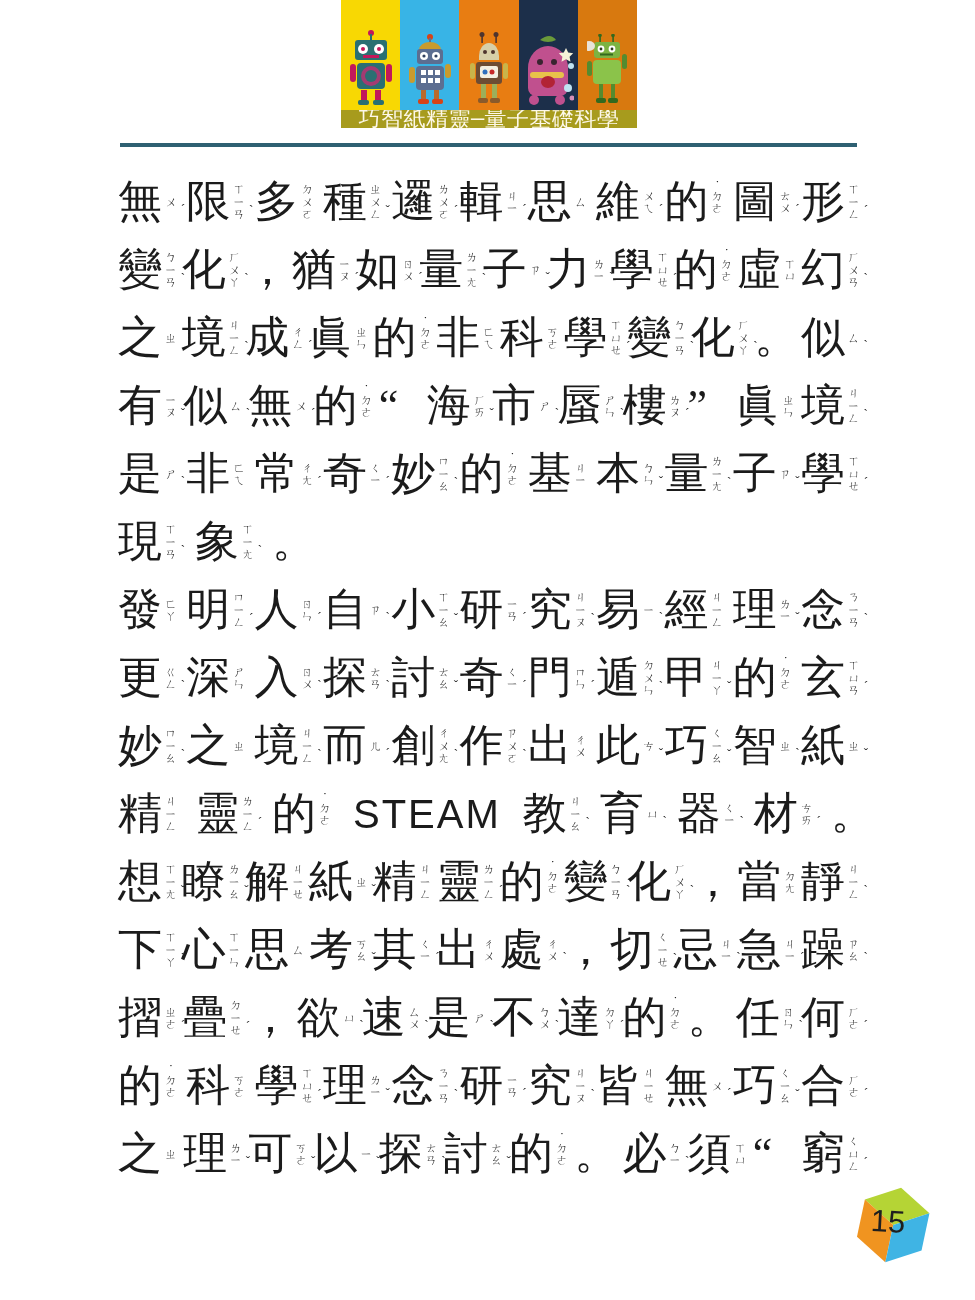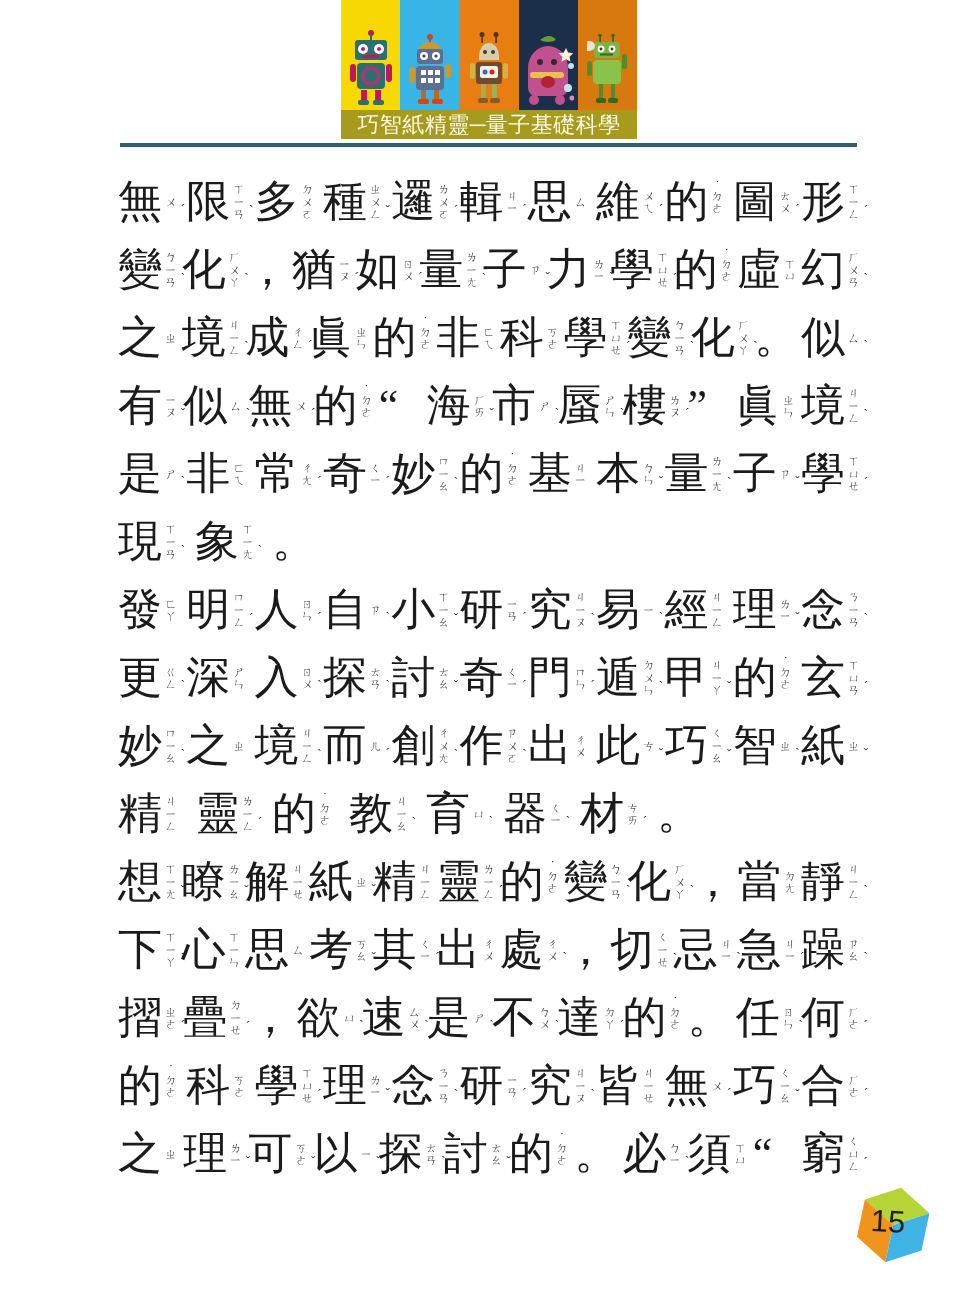--- a/index.html
+++ b/index.html
@@ -6,22 +6,22 @@
   body{
     width:975px;height:1300px;position:relative;background:#ffffff;
     font-family:"Liberation Serif",serif;overflow:hidden;
   }
   
   .header-art{position:absolute;left:341px;top:0;width:296px;}
   .panels{display:flex;width:296px;height:110px;}
   .panel{flex:1 1 0;height:110px;position:relative;display:flex;align-items:flex-end;justify-content:center;}
   .panel svg{display:block;margin-bottom:4px;}
   .band{
-    width:296px;height:29px;display:flex;align-items:center;justify-content:center;
-    font-family:Liberation Serif, serif;font-size:22px;letter-spacing:0.5px;
+    width:296px;height:18px;display:flex;align-items:center;justify-content:center;
+    font-family:Liberation Mono, monospace;font-size:22px;letter-spacing:0.5px;
     color:#fdf8e8;white-space:nowrap;
   }
   
   .rule{position:absolute;left:120px;top:143px;width:737px;height:4px;}
   
   .content{position:absolute;left:118px;top:168px;width:742px;}
   .line{display:flex;justify-content:space-between;align-items:center;height:68px;}
   .line.start{justify-content:flex-start;gap:18px;}
   .unit{display:inline-flex;align-items:center;}
   .hanzi{font-size:44px;line-height:1;color:#1b1b1b;}
@@ -926,20 +926,23 @@
       </span>
       <span class="unit">
         <span class="hanzi">的</span>
         <span class="zy">
           <span>ㄉ</span>
           <span>ㄜ</span>
           <span class="tone neutral">˙</span>
         </span>
       </span>
       <span class="unit">
+        <span class="hanzi latin">STEAM</span>
+      </span>
+      <span class="unit">
         <span class="hanzi">教</span>
         <span class="zy">
           <span>ㄐ</span>
           <span>ㄧ</span>
           <span>ㄠ</span>
           <span class="tone">ˋ</span>
         </span>
       </span>
       <span class="unit">
         <span class="hanzi">育</span>

